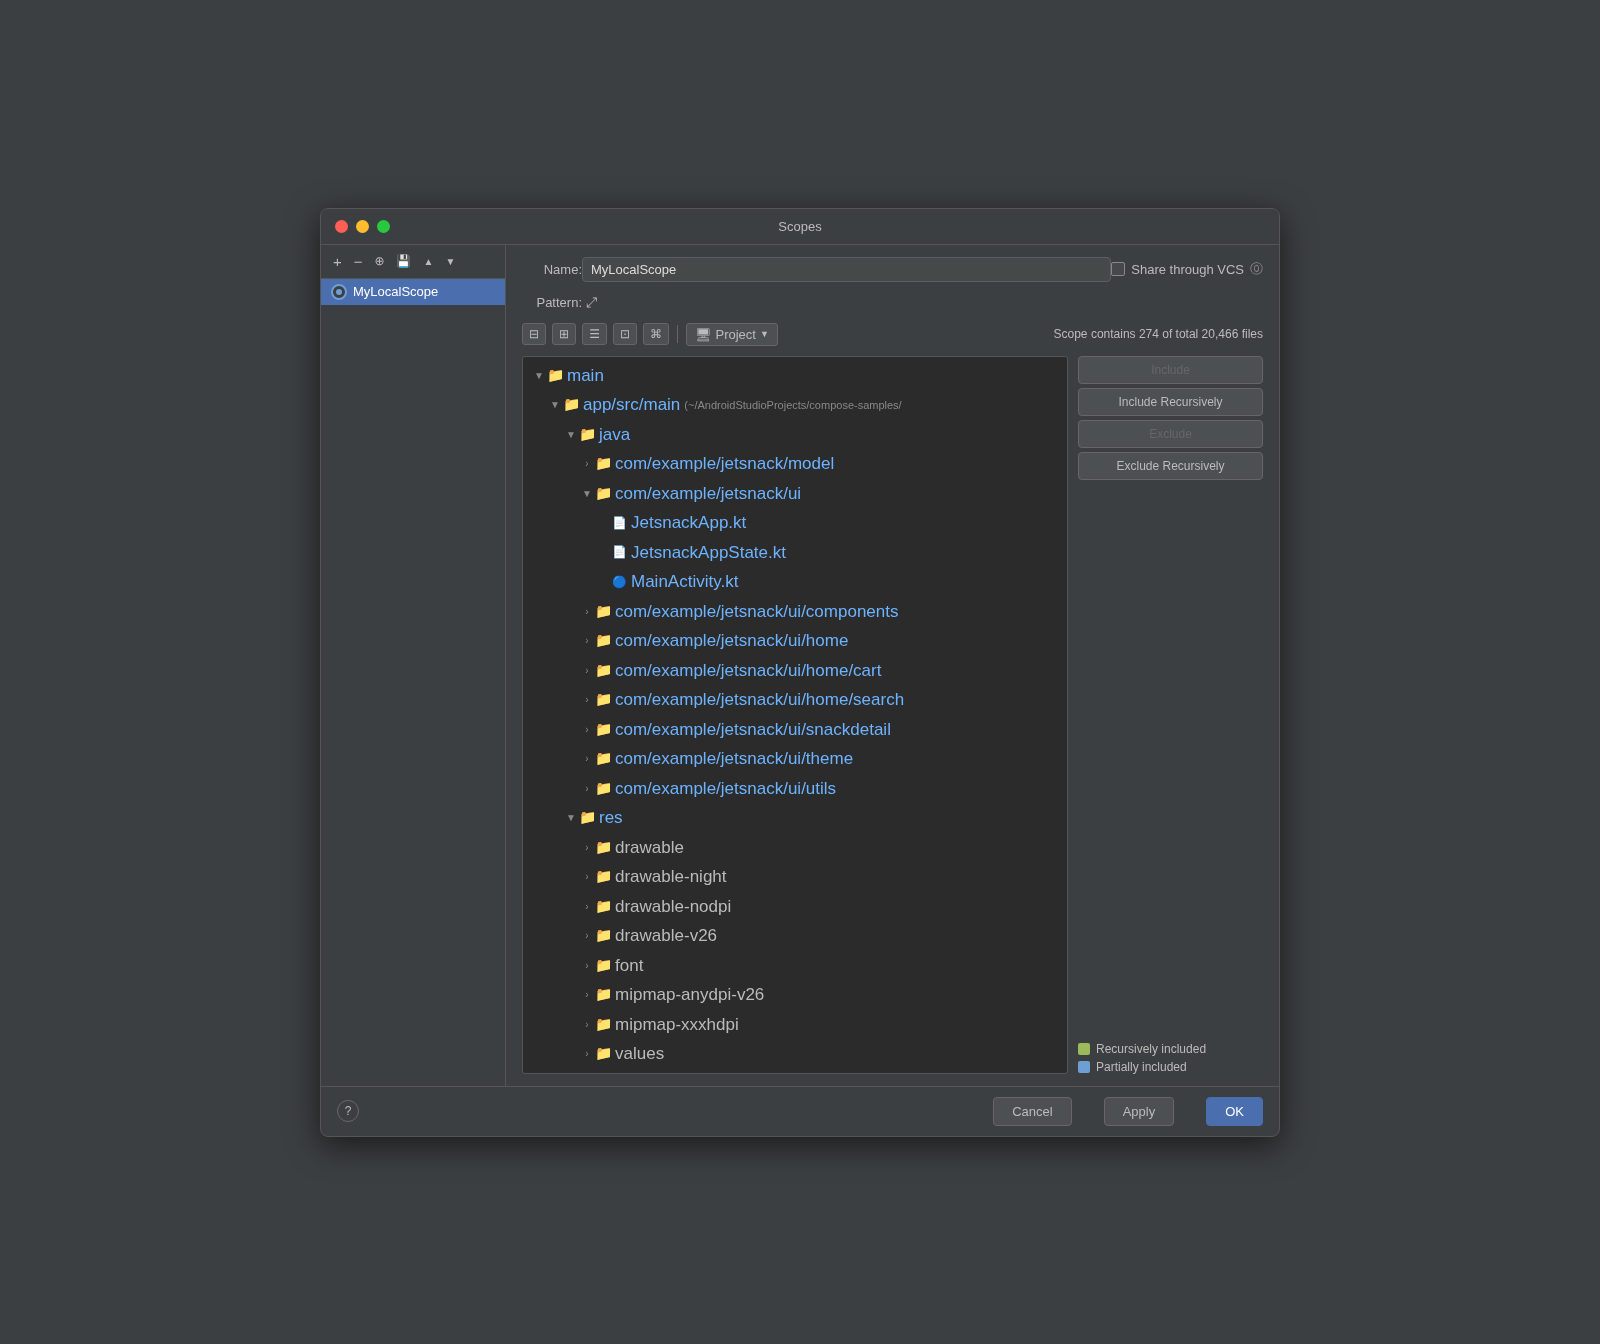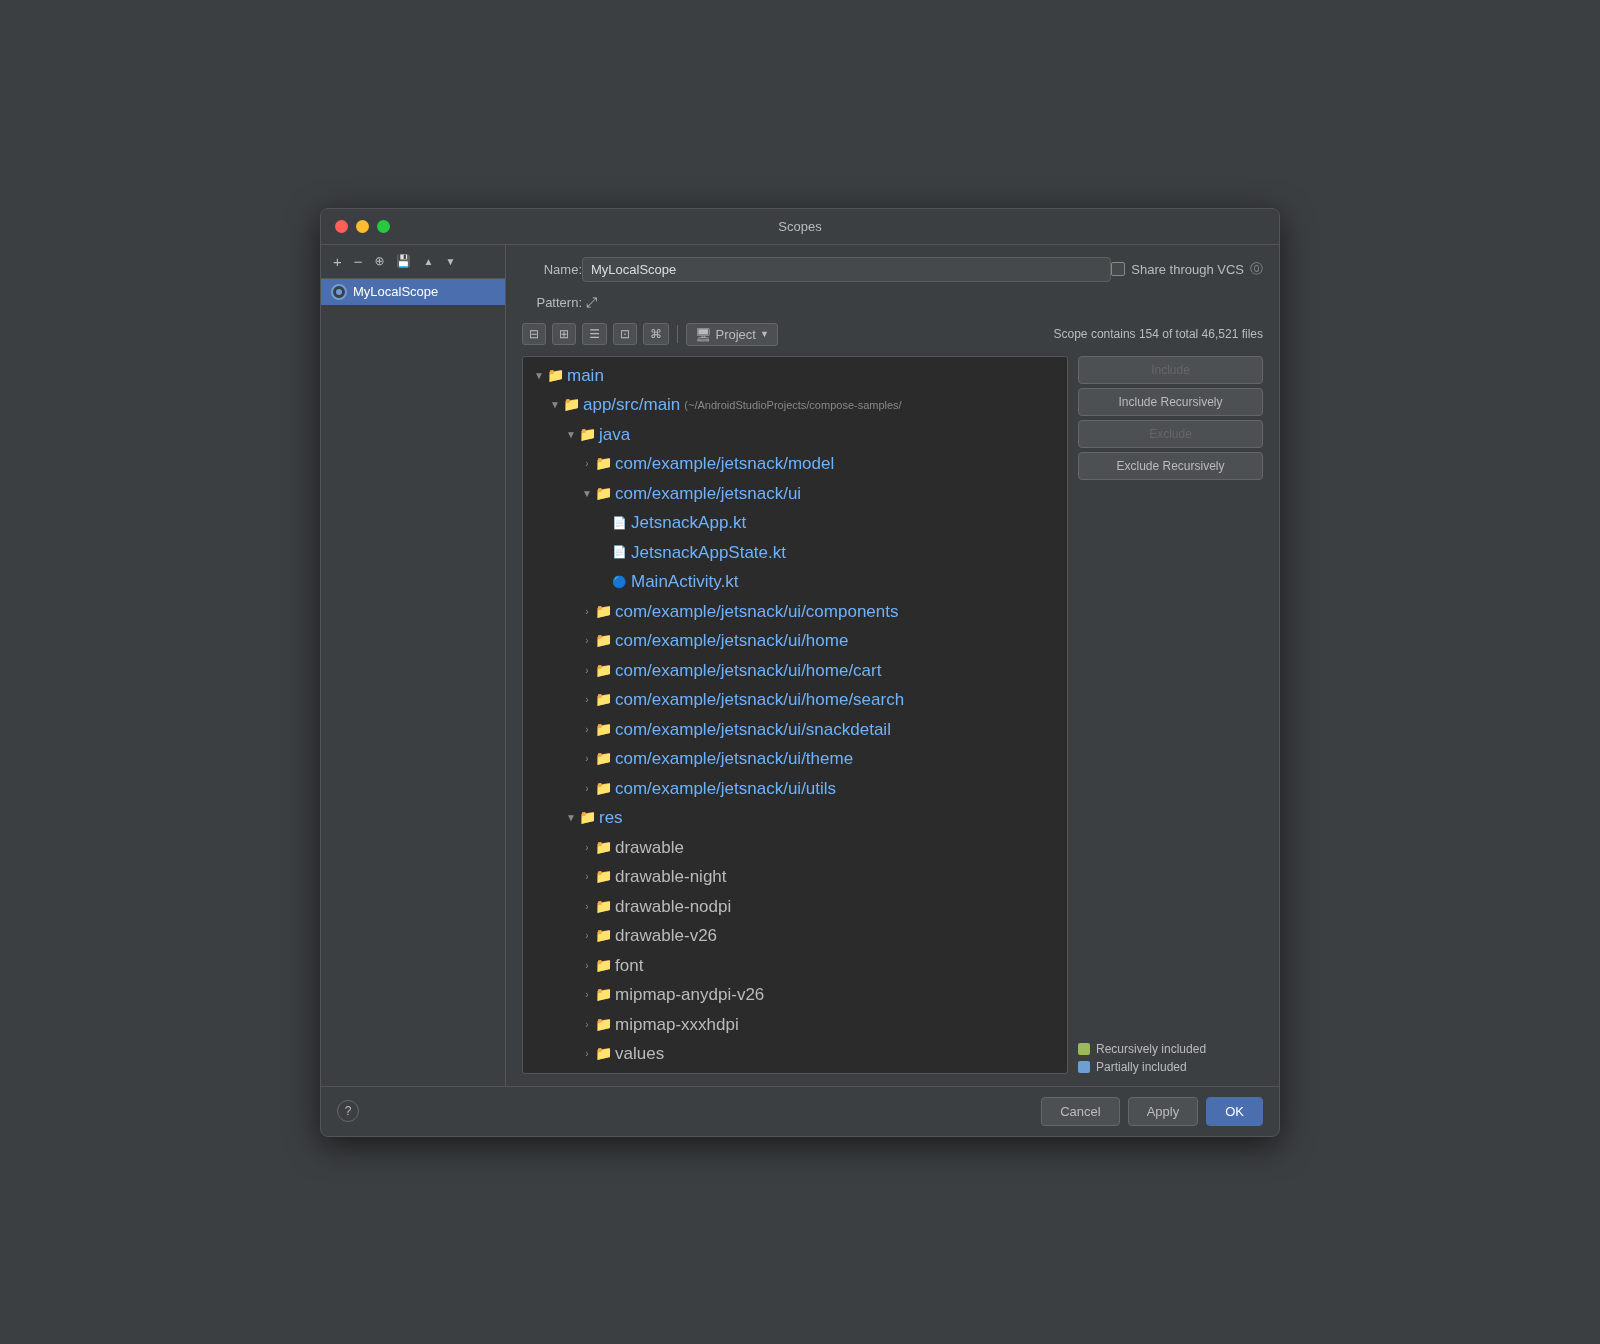--- a/index.html
+++ b/index.html
@@ -299,20 +299,21 @@
       border-top: 1px solid #555;
     }
     .footer-btn {
       background: #4c5052;
       border: 1px solid #666;
       border-radius: 4px;
       color: #bbb;
       cursor: pointer;
       padding: 6px 18px;
       font-size: 13px;
+      margin-left: 24px;
     }
     .footer-btn.primary {
       background: #4b6eaf;
       border-color: #4b6eaf;
       color: #fff;
     }
     .help-btn {
       background: transparent;
       border: 1px solid #666;
       border-radius: 50%;
@@ -404,21 +405,21 @@
         </button>
         <button class="tree-toolbar-btn" title="Filter">
           <span>⌘</span>
         </button>
         <div class="toolbar-sep"></div>
         <div class="project-dropdown">
           <span>🖥</span>
           <span>Project</span>
           <span style="font-size:9px;">▼</span>
         </div>
-        <span class="scope-status">Scope contains 154 of total 46,521 files</span>
+        <span class="scope-status">Scope contains 274 of total 20,466 files</span>
       </div>
 
       <div class="tree-actions-row">
 
         <div class="tree-panel">
 
           <div class="tree-item" style="padding-left:8px;">
             <span class="tree-arrow">▼</span>
             <span class="tree-icon" style="color:#6d9fd4;">📁</span>
             <span class="item-name blue">main</span>

